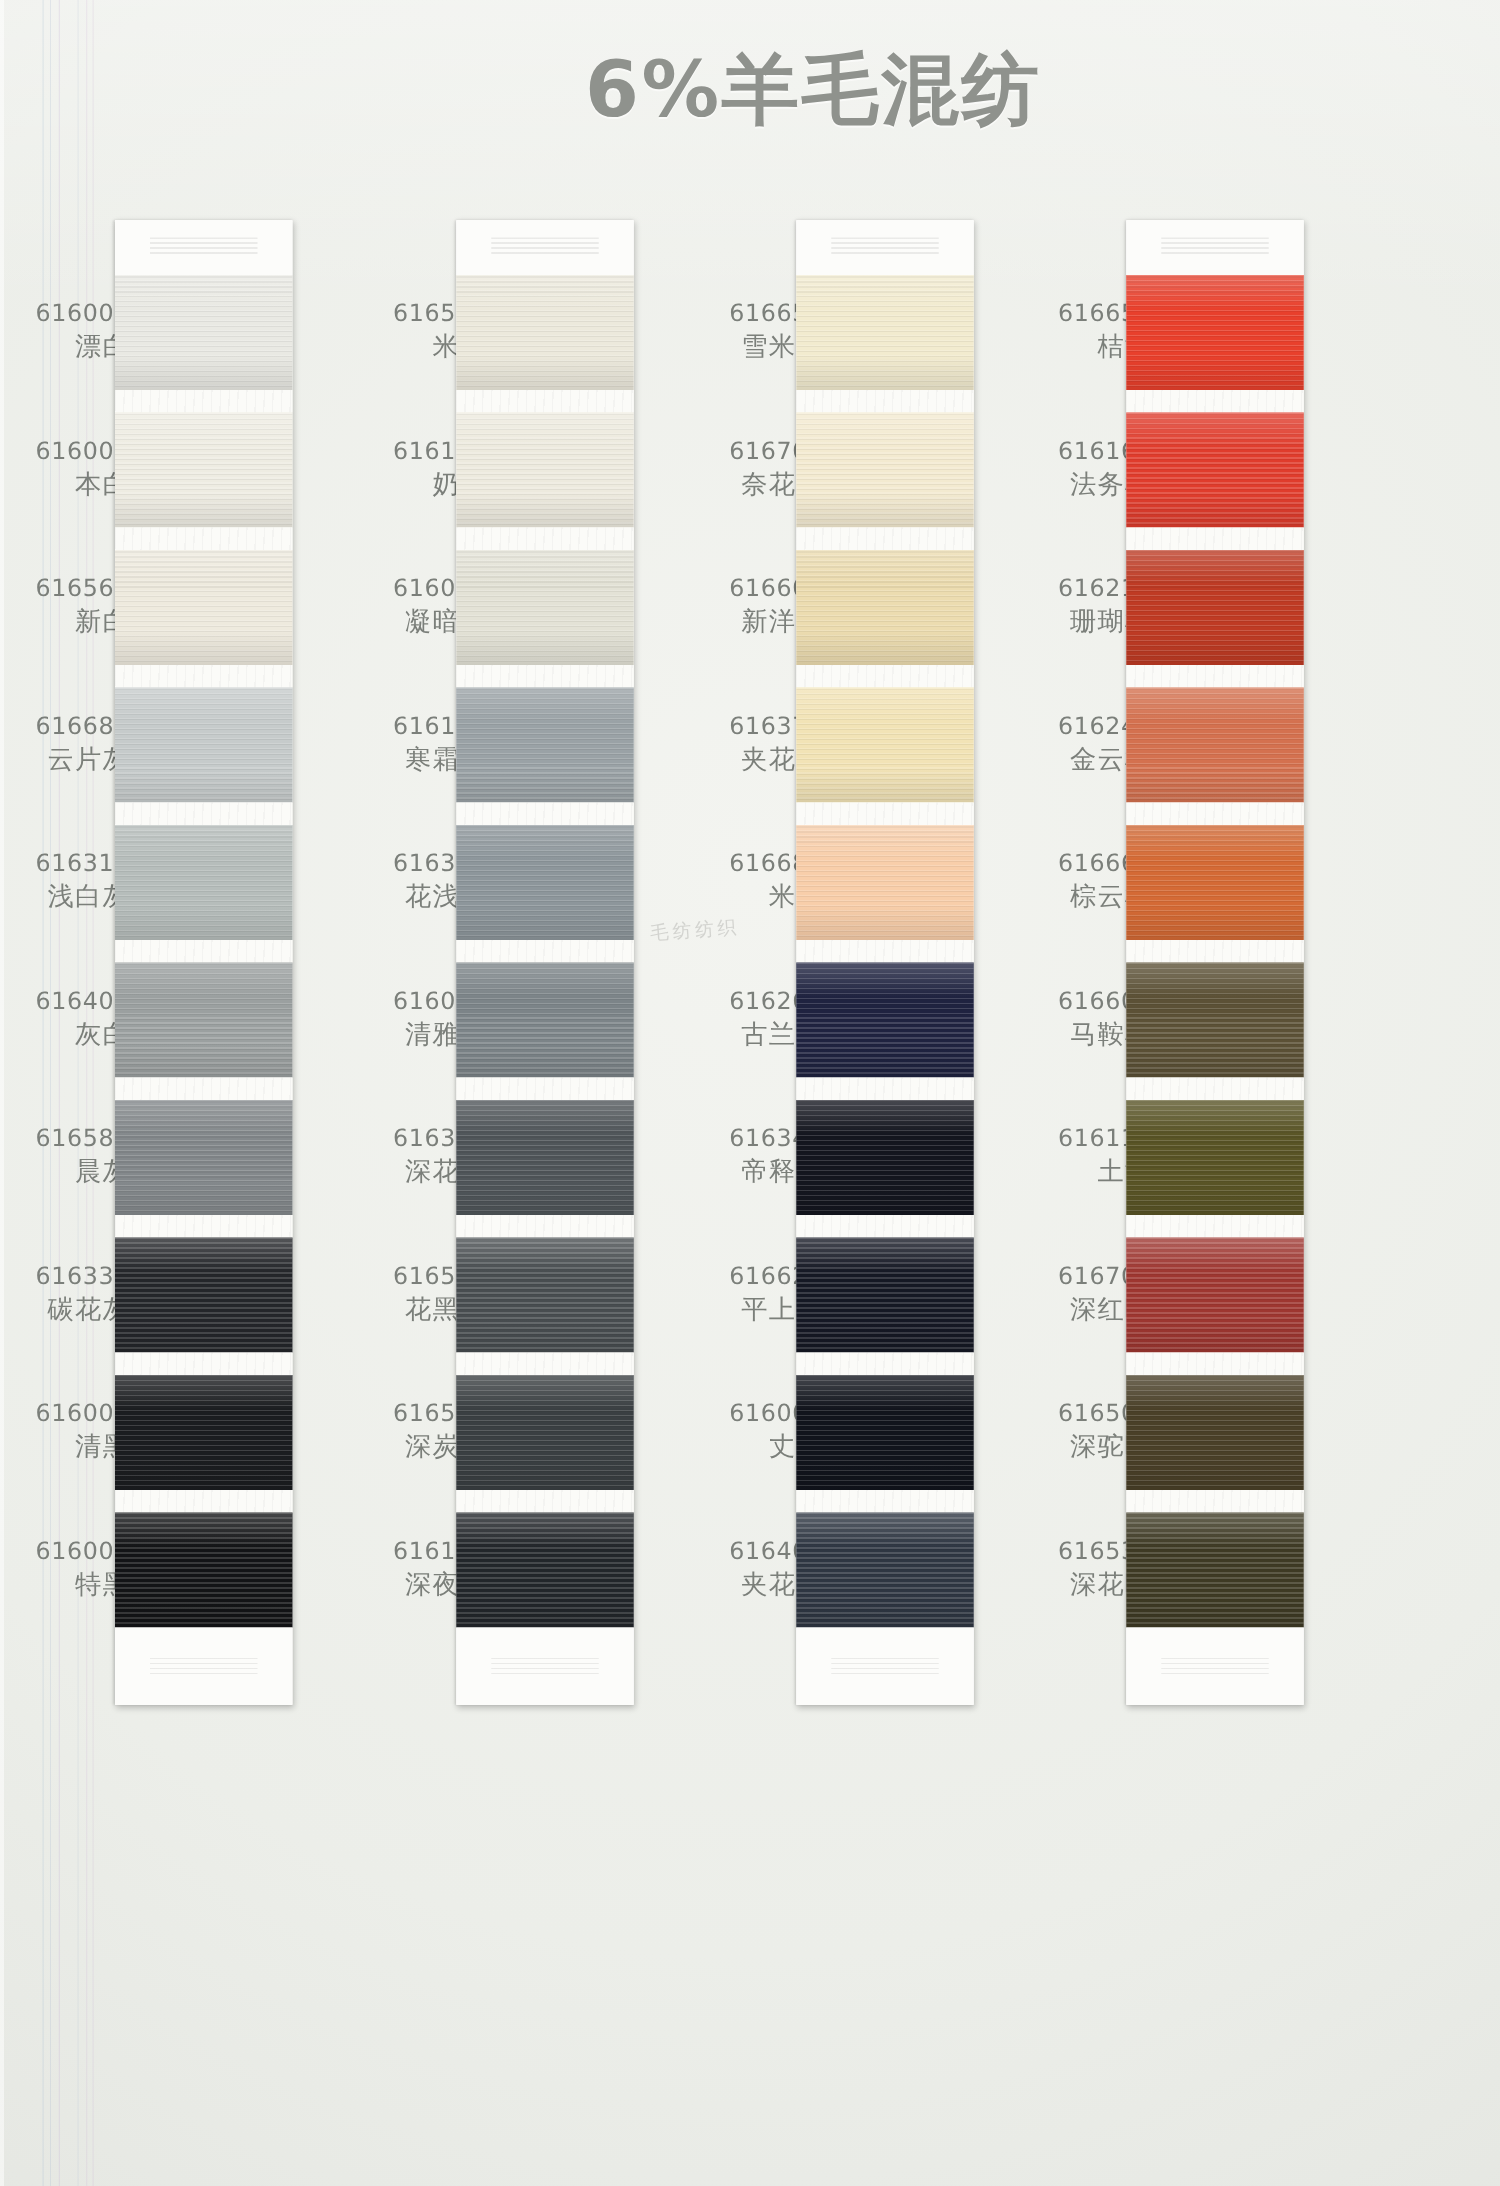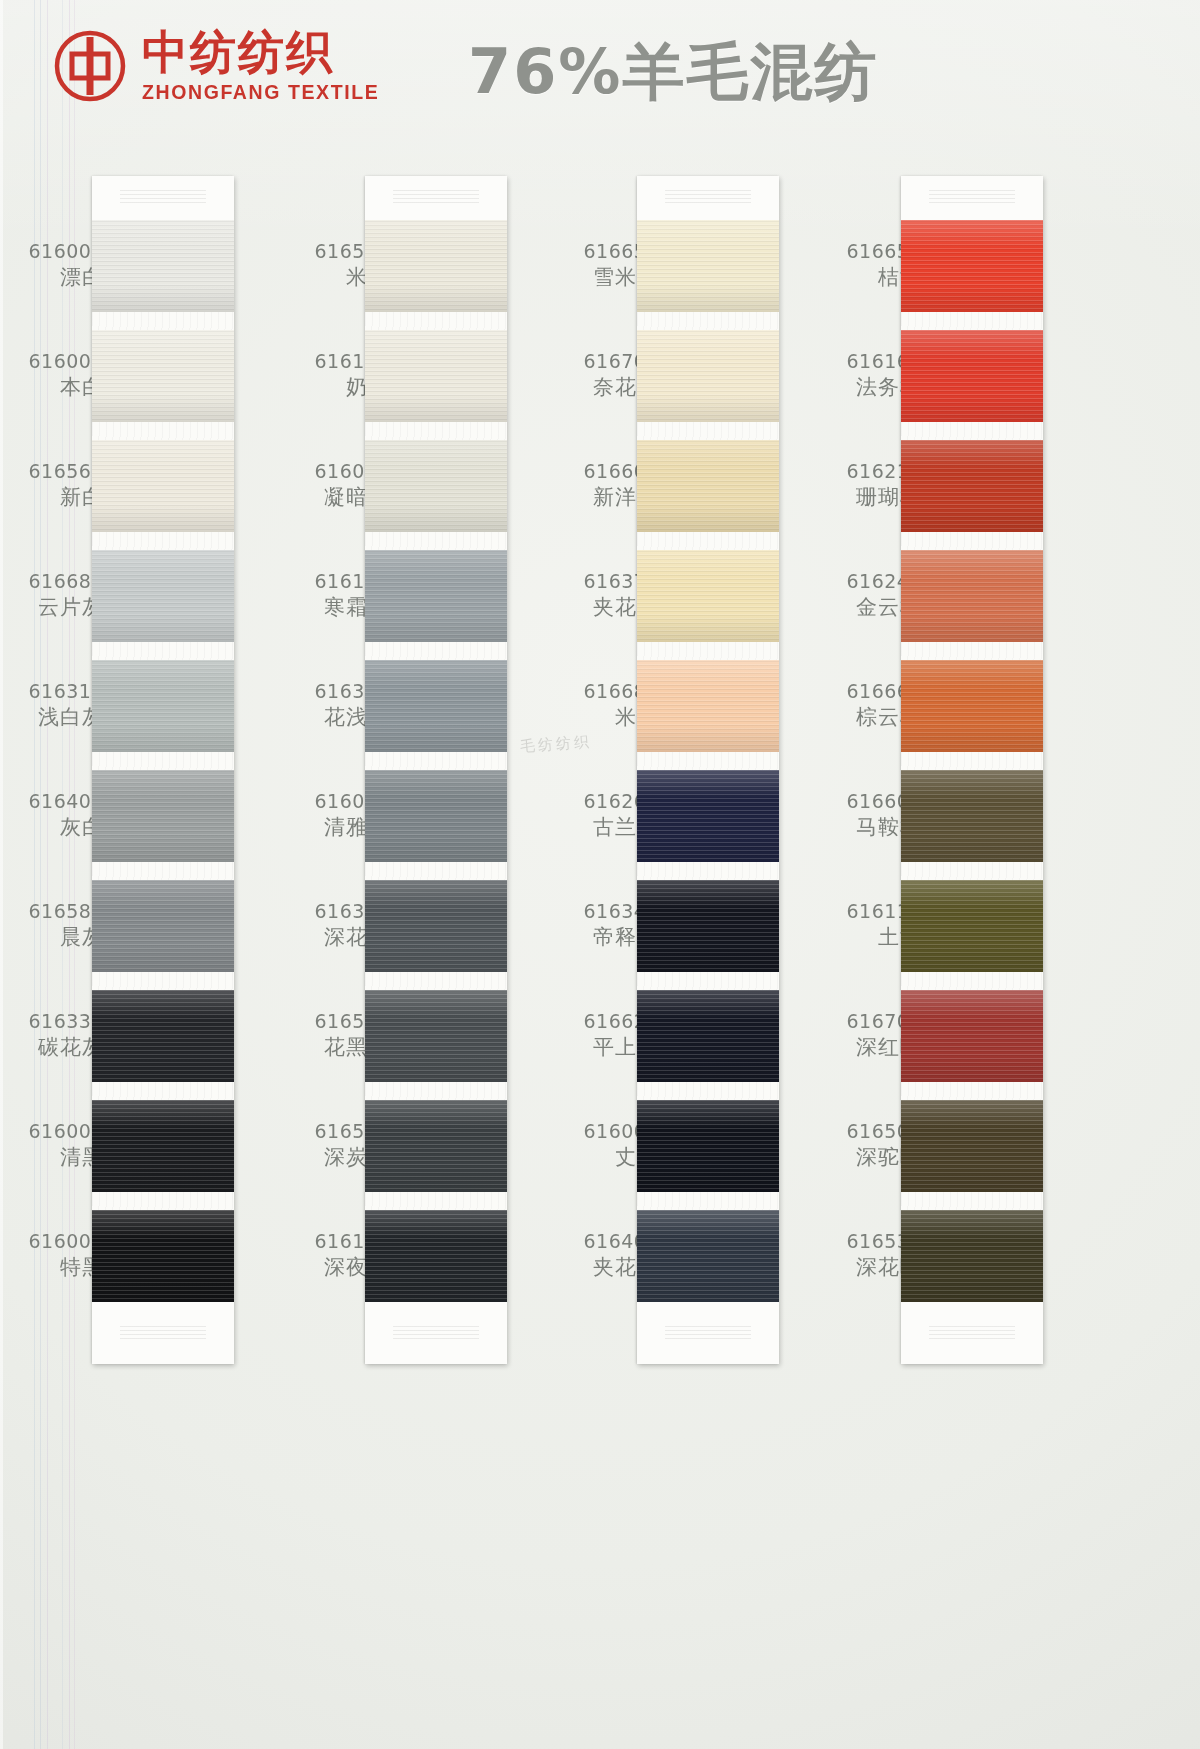--- a/index.html
+++ b/index.html
@@ -130,34 +130,21 @@
 <div class="paper"></div>
 <div class="scanlines"></div>
 <div class="scan2">
   <div class="vline" style="left:34px;background:rgba(160,180,210,.22)"></div>
   <div class="vline" style="left:47px;background:rgba(185,155,205,.18)"></div>
   <div class="vline" style="left:62px;background:rgba(160,180,210,.15)"></div>
   <div class="vline" style="left:74px;background:rgba(190,160,205,.16)"></div>
 </div>
 
 <header>
-  <div class="logo-wrap">
-    <span class="logo-mark">
-      <svg width="76" height="76" viewBox="0 0 76 76" aria-hidden="true">
-        <circle cx="38" cy="38" r="33" fill="none" stroke="#c8352c" stroke-width="4.5"></circle>
-        <rect x="20" y="26" width="36" height="24" fill="none" stroke="#c8352c" stroke-width="5"></rect>
-        <rect x="34.5" y="9" width="7" height="58" fill="#c8352c"></rect>
-      </svg>
-    </span>
-    <span class="brand-txt">
-      <span class="brand-cn">中纺纺织</span>
-      <span class="brand-en">ZHONGFANG TEXTILE</span>
-    </span>
-  </div>
-  <div class="title">76%羊毛混纺</div>
+  <div class="title">6%羊毛混纺</div>
 </header>
 
 <div class="watermark">毛纺纺织</div>
 
 <div class="columns" id="columns">
     <div class="col col-1">
       <div class="labels">
         <div class="lbl" style="top: 64px;">
           <span class="code">616002</span>
           <span class="name">漂白</span>

